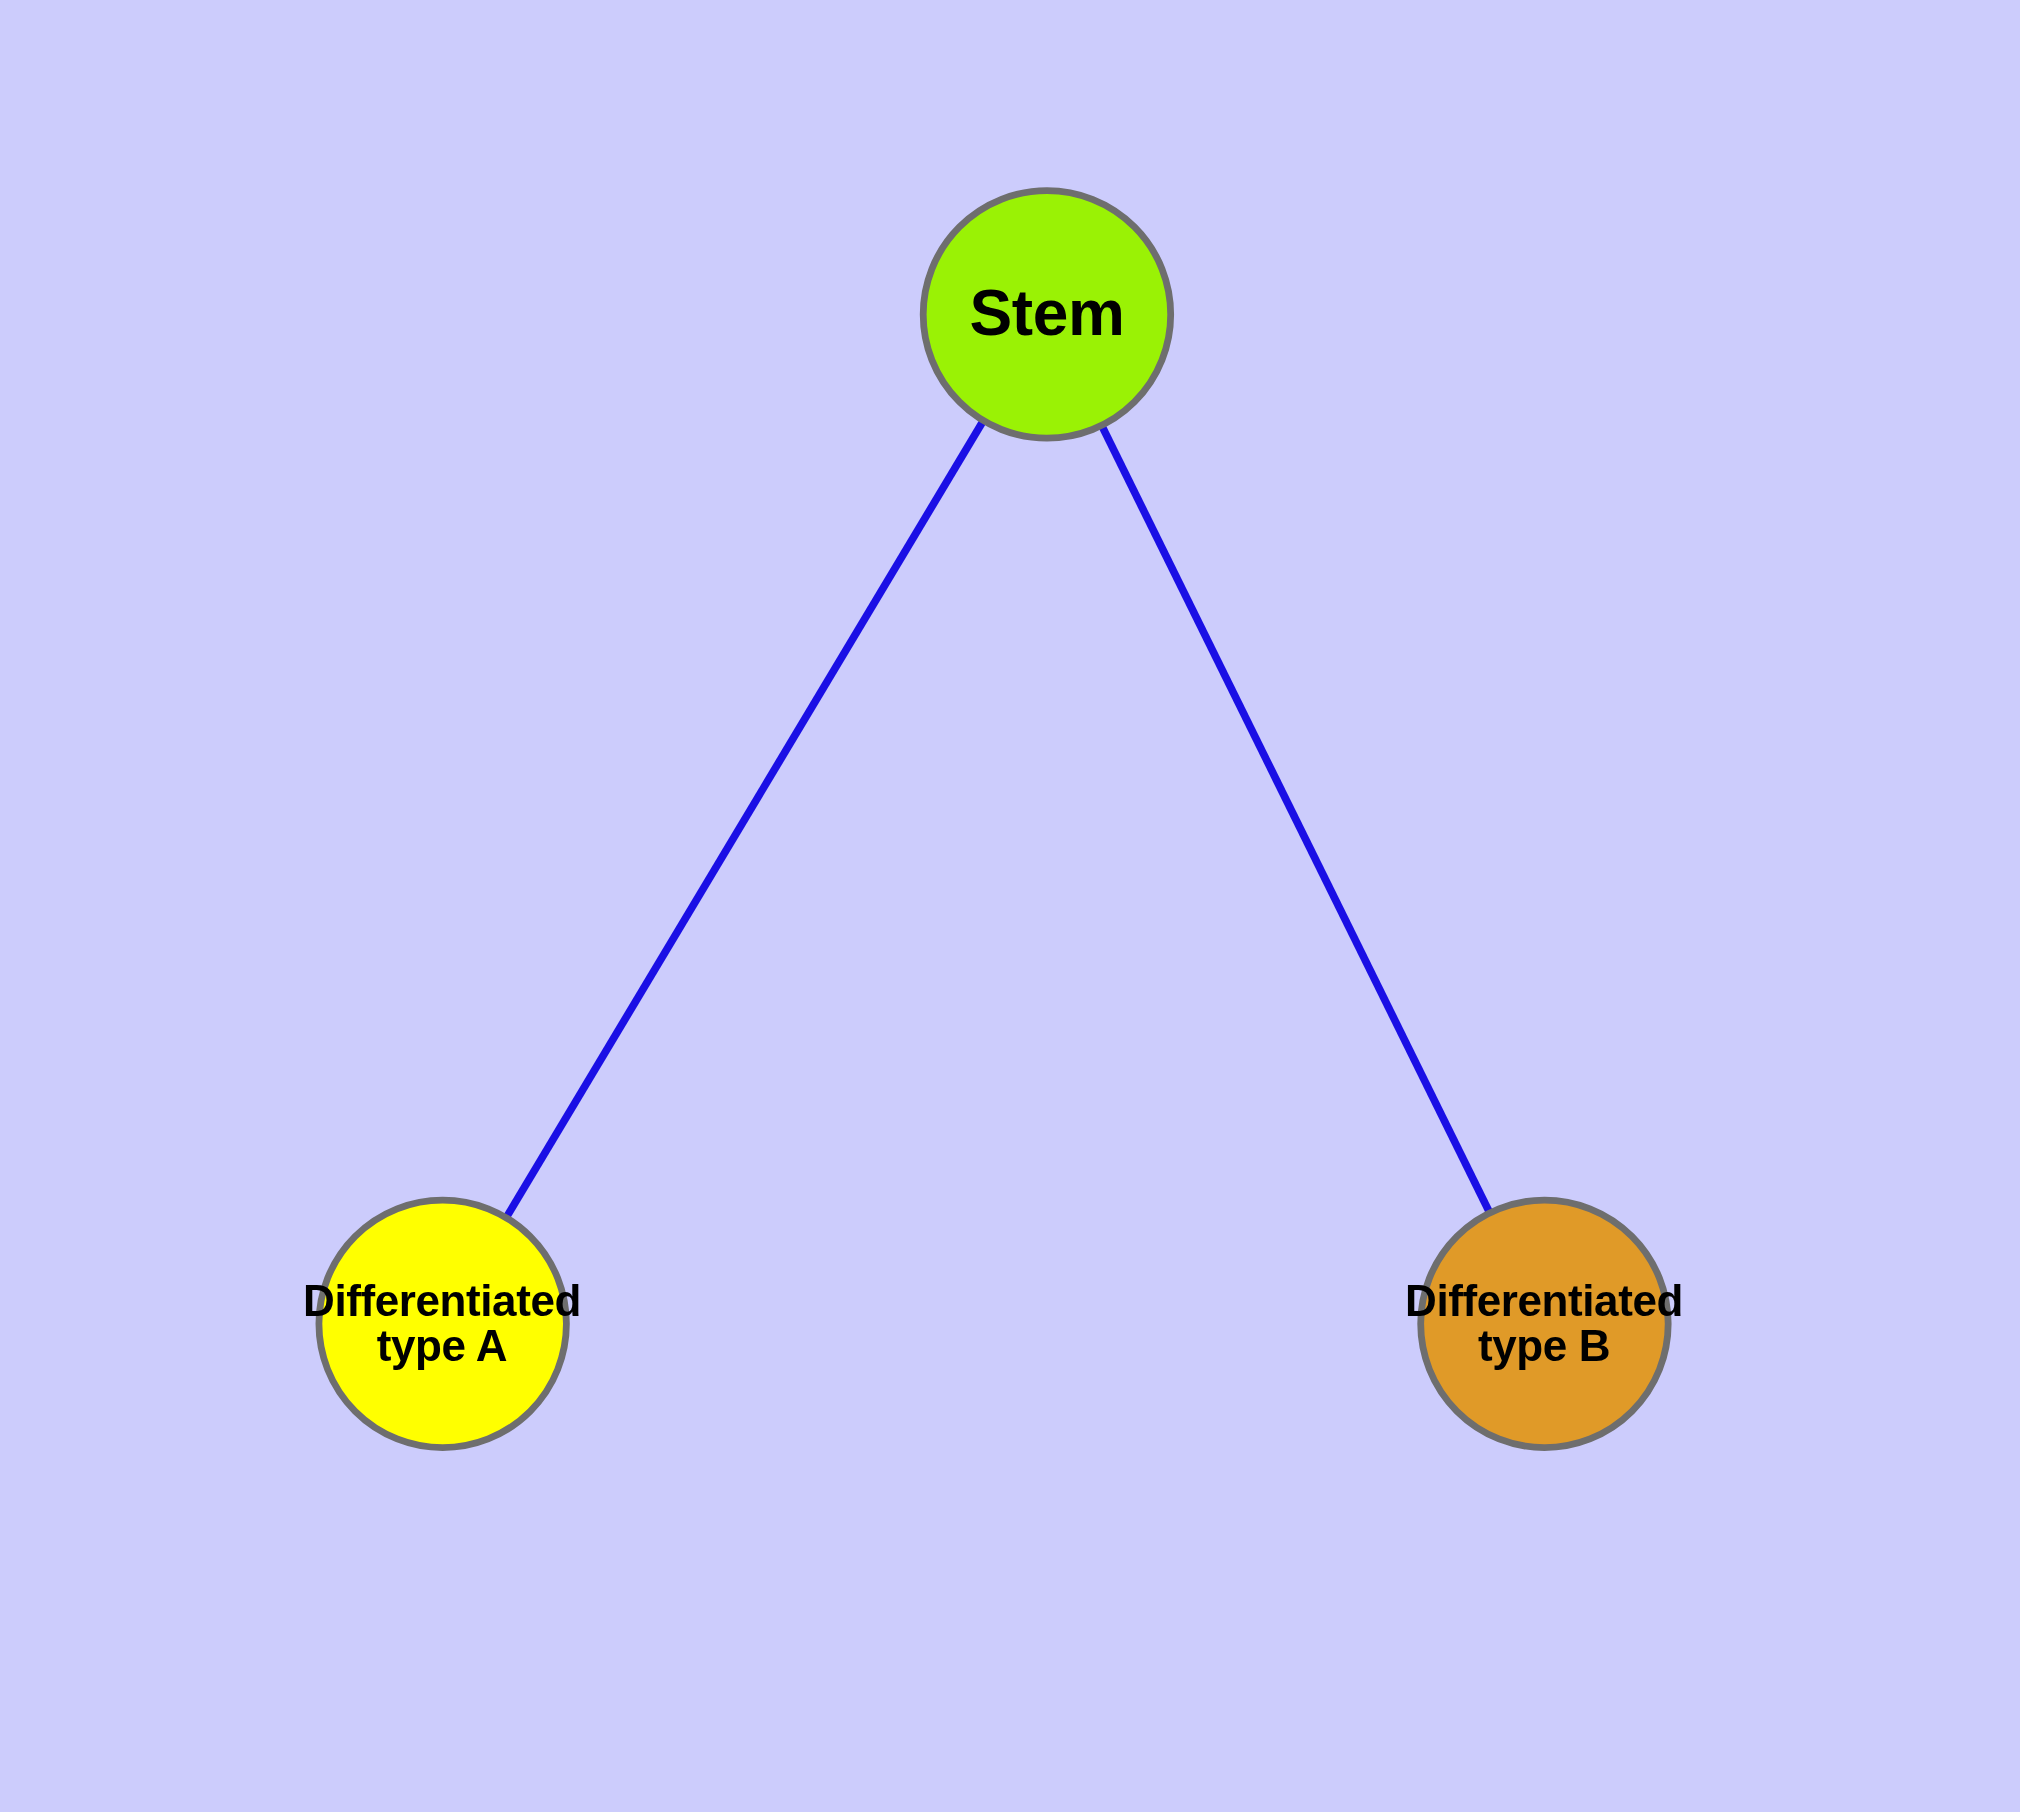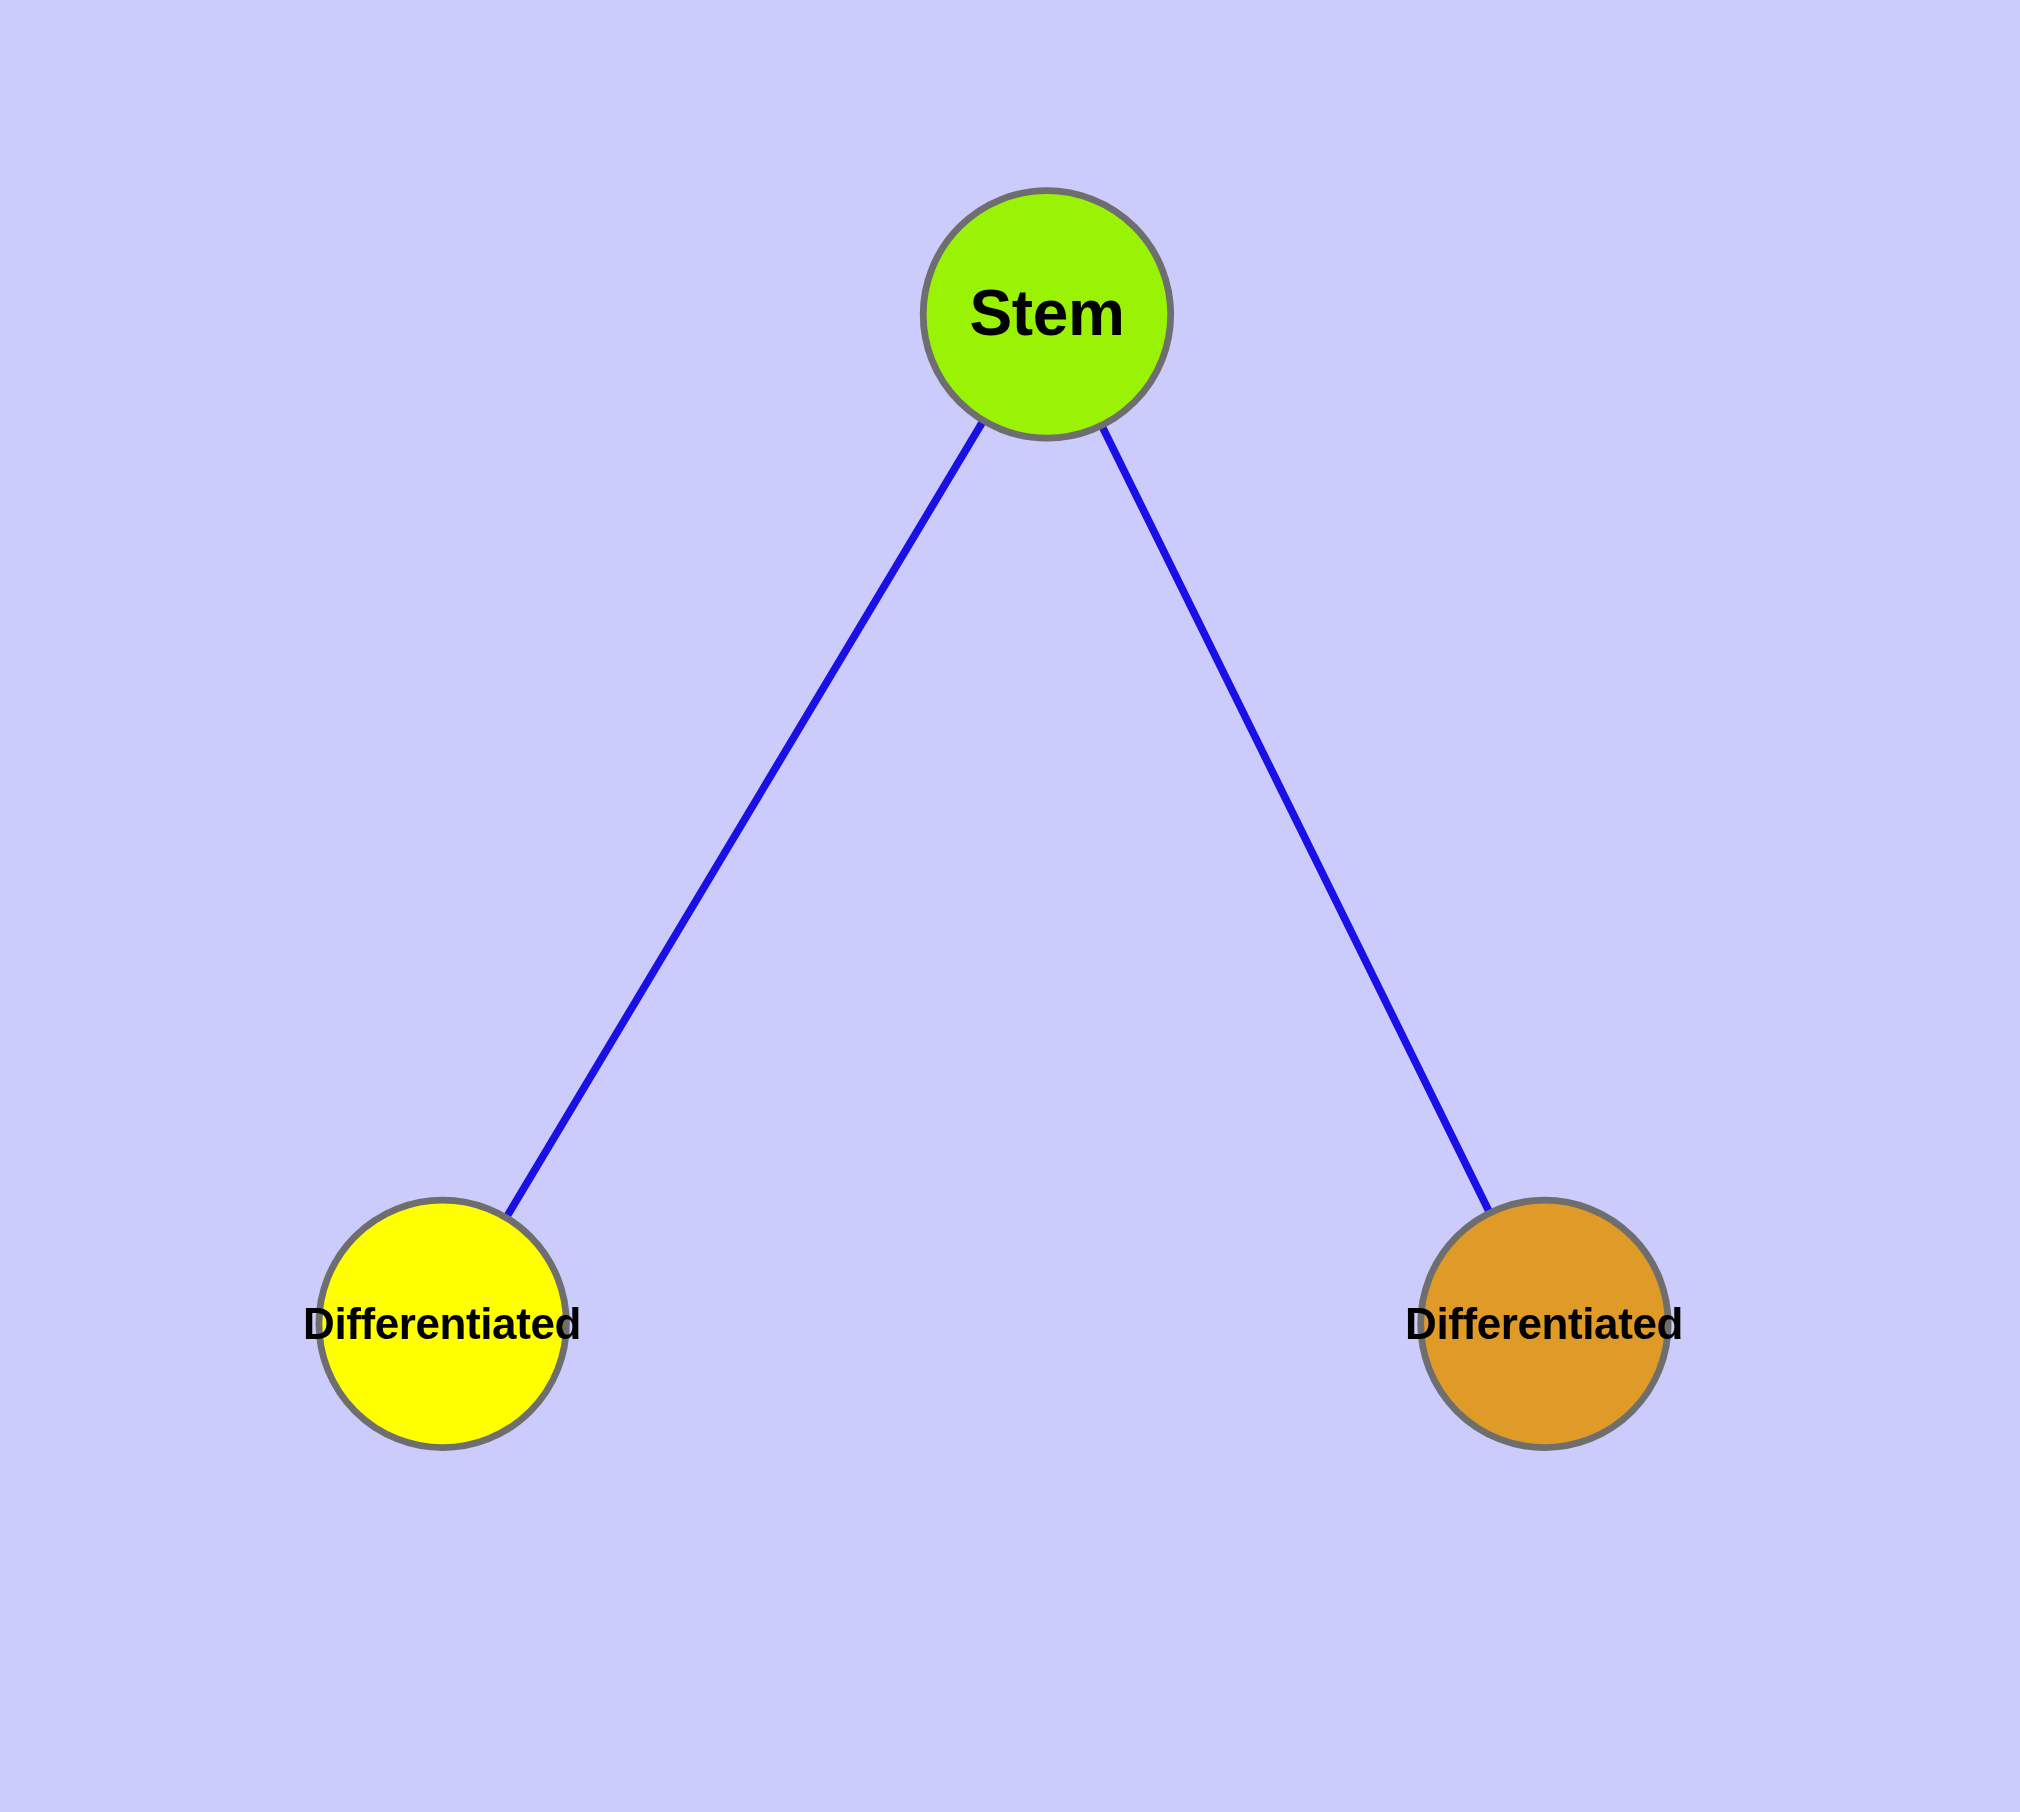--- a/index.html
+++ b/index.html
@@ -54,18 +54,18 @@
       </g>
     <g id="node-layer">
         <circle cx="1235" cy="371" r="146" fill="#9af205" stroke="#6e6e6e" stroke-width="8"></circle>
         <circle cx="522" cy="1562" r="146" fill="#ffff00" stroke="#6e6e6e" stroke-width="8"></circle>
         <circle cx="1822" cy="1562" r="146" fill="#e09a28" stroke="#6e6e6e" stroke-width="8"></circle>
       </g>
   </svg>
 
   <div id="label-layer">
       <div class="node-label single" style="left: 1047px; top: 314px; color: rgb(0, 0, 0);"><div>Stem</div></div>
-      <div class="node-label multi" style="left: 442px; top: 1324px; color: rgb(0, 0, 0);"><div>Differentiated</div></div>
-      <div class="node-label multi" style="left: 1544px; top: 1324px; color: rgb(0, 0, 0);"><div>Differentiated</div></div>
+      <div class="node-label multi" style="left: 442px; top: 1324px; color: rgb(0, 0, 0);"><div>Differentiated</div><div>type A</div></div>
+      <div class="node-label multi" style="left: 1544px; top: 1324px; color: rgb(0, 0, 0);"><div>Differentiated</div><div>type B</div></div>
     </div>
 
 </div>
 
 
 </body></html>

